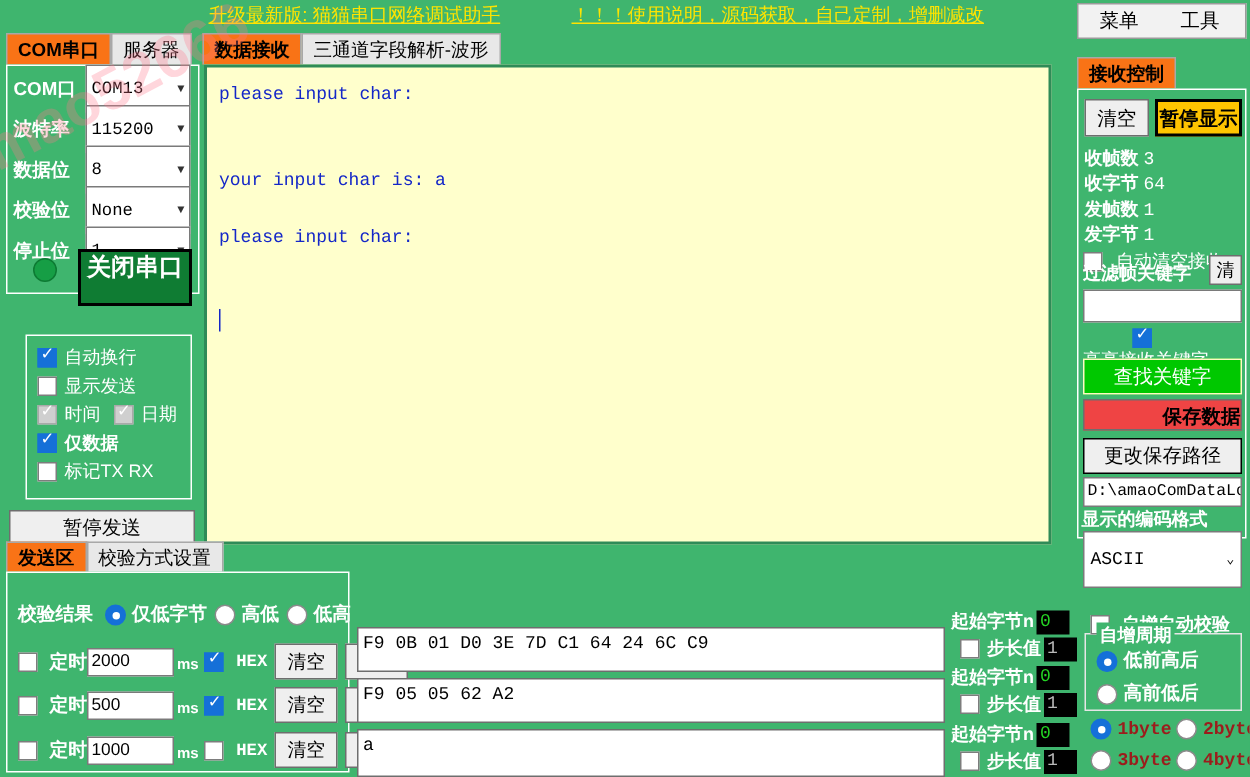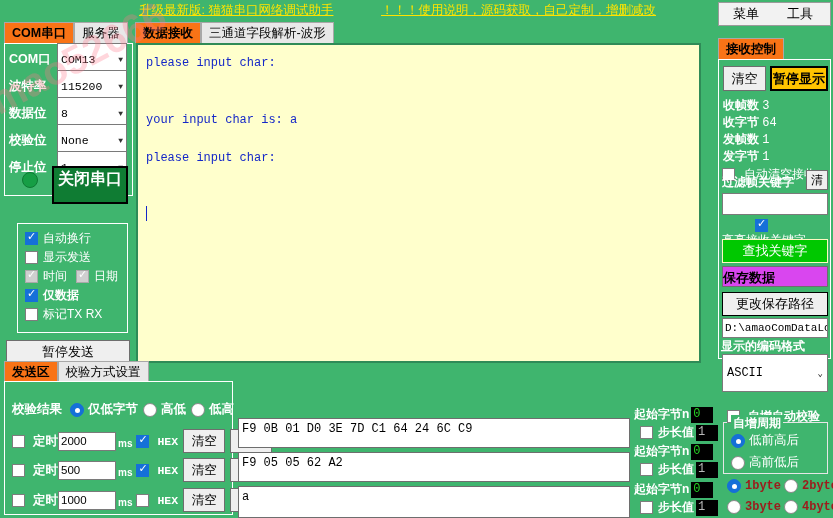--- a/index.html
+++ b/index.html
@@ -119,23 +119,23 @@
   #clear-kw-btn {
     left:806px; top:170px; width:22px; height:20px; background:#efefef;
     border:1px solid #6e6e6e; text-align:center; line-height:18px; font-size:12px;
   }
   #find-kw-btn {
     left:722px; top:239px; width:106px; height:24px; background:#00c800;
     border:1px solid #fef9c3; color:#fff; font-size:13px;
     text-align:center; line-height:22px;
   }
   #save-btn {
-    left:722px; top:266px; width:106px; height:21px; background:#d946ef;
+    left:722px; top:266px; width:106px; height:21px; background:#ef4444;
     border:1px solid #6e6e6e; font-size:13px; font-weight:bold;
-    text-align:left; line-height:22px;
+    text-align:right; line-height:22px;
   }
   #path-btn {
     left:722px; top:292px; width:106px; height:24px; background:#efefef;
     border:1px solid #000; font-size:13px;
     text-align:center; line-height:22px;
   }
   #path-box {
     left:722px; top:318px; width:106px; height:20px; background:#fff;
     border:1px solid #7a7a7a; font-family:"Liberation Mono", monospace;
     font-size:11px; line-height:18px; padding-left:2px; overflow:hidden; white-space:nowrap;
@@ -195,21 +195,21 @@
   .num-black.grey { color:#b9b9b9; }
   #auto-verify-row { left:727px; top:408px; display:flex; align-items:center; }
   #inc-cycle-group {
     left:723px; top:422px; width:105px; height:52px;
     border:1px solid #e6e6e6;
   }
   #inc-cycle-title {
     left:731px; top:415px; font-size:12px; color:#fff; font-weight:bold;
     background:#3fb56e; padding:0 2px;
   }
-  .inc-opt { display:flex; align-items:center; font-size:12.5px; color:#fff; font-weight:normal; white-space:nowrap; }
+  .inc-opt { display:flex; align-items:center; font-size:12.5px; color:#fff; font-weight:bold; white-space:nowrap; }
   .byte-opt { display:flex; align-items:center; font-size:12px; color:#9c1c1c; font-weight:bold; font-family:"Liberation Mono", monospace; white-space:nowrap; }
 
   
   #wm {
     left:-10px; top:45px; width:170px; height:160px;
     color:rgba(255,120,140,0.30); font-size:40px; font-weight:bold;
     transform:rotate(-28deg); pointer-events:none; white-space:nowrap;
     font-family:"Liberation Sans", sans-serif;
   }
 </style>

